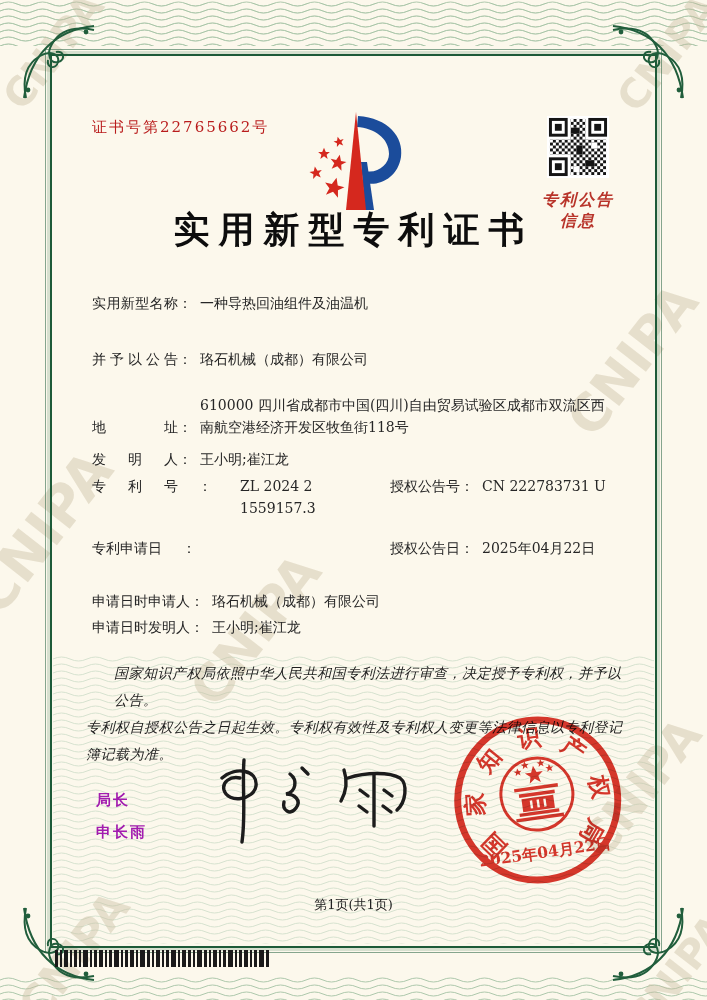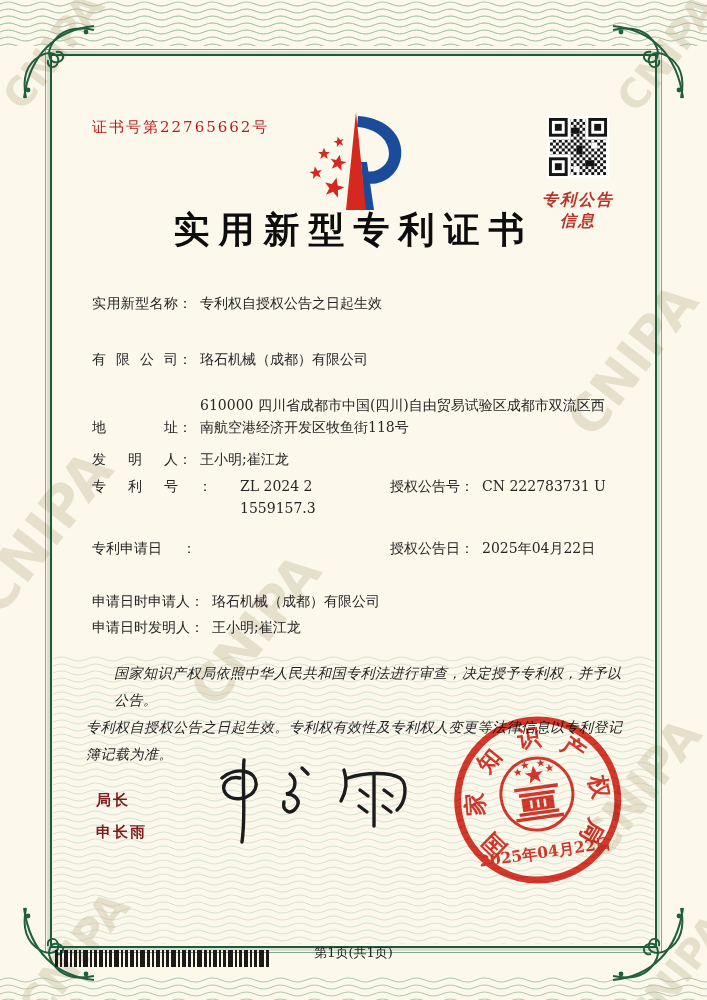--- a/index.html
+++ b/index.html
@@ -31,27 +31,27 @@
   .colon{flex:0 0 auto;}
   .val{flex:1 1 auto;margin-left:8px;}
   .cols{display:flex;}
   .col-l{width:298px;display:flex;gap:20px;} .col-r{display:flex;}
   
   .statement{position:absolute;left:86px;top:660px;width:537px;font-size:14px;line-height:27px;
              font-style:italic;letter-spacing:0.5px;color:#1e1e1e;}
   .statement .ind{padding-left:28px;}
   
   .signer{position:absolute;left:96px;top:784px;font-family:"DejaVu Sans","Liberation Sans",sans-serif;
-          font-size:15px;font-weight:600;letter-spacing:2px;line-height:32px;color:#7f1d1d;}
+          font-size:15px;font-weight:600;letter-spacing:2px;line-height:32px;color:#a21caf;}
   .signature{position:absolute;left:198px;top:748px;}
   
   .seal{position:absolute;left:438px;top:702px;width:200px;height:200px;transform:rotate(-8deg);
         opacity:.93;mix-blend-mode:multiply;}
   
-  .pagefoot{position:absolute;left:0;top:896px;width:707px;text-align:center;font-size:13px;color:#222;margin-top:48px;}
+  .pagefoot{position:absolute;left:0;top:896px;width:707px;text-align:center;font-size:13px;color:#222;}
   .barcode{position:absolute;left:55px;top:950px;}
 </style>
 </head>
 <body>
 
 <div class="page">
 
   <svg class="band" style="top:0;height:46px">
     <defs>
       <pattern id="wv1" width="34" height="7" patternUnits="userSpaceOnUse">
@@ -179,24 +179,24 @@
     </svg>
     <div class="qrcap">专利公告信息</div>
   </div>
 
   <div class="title">实用新型专利证书</div>
 
   <div class="body">
     <div class="row" style="margin-bottom:34px">
       <span class="lbl jlbl">实用新型名称</span>
         <span class="colon">：</span>
-      <span class="val">专利权自授权公告之日起生效</span>
+      <span class="val">一种导热回油组件及油温机</span>
     </div>
     <div class="row" style="margin-bottom:24px">
-      <span class="lbl jlbl">有限公司</span>
+      <span class="lbl jlbl">并予以公告</span>
         <span class="colon">：</span>
       <span class="val">珞石机械（成都）有限公司</span>
     </div>
     <div class="row" style="margin-bottom:10px">
       <span class="lbl jlbl">地址</span>
         <span class="colon">：</span>
       <span class="val">610000 四川省成都市中国(四川)自由贸易试验区成都市双流区西南航空港经济开发区牧鱼街118号</span>
     </div>
     <div class="row" style="margin-bottom:5px">
       <span class="lbl jlbl">发明人</span>

